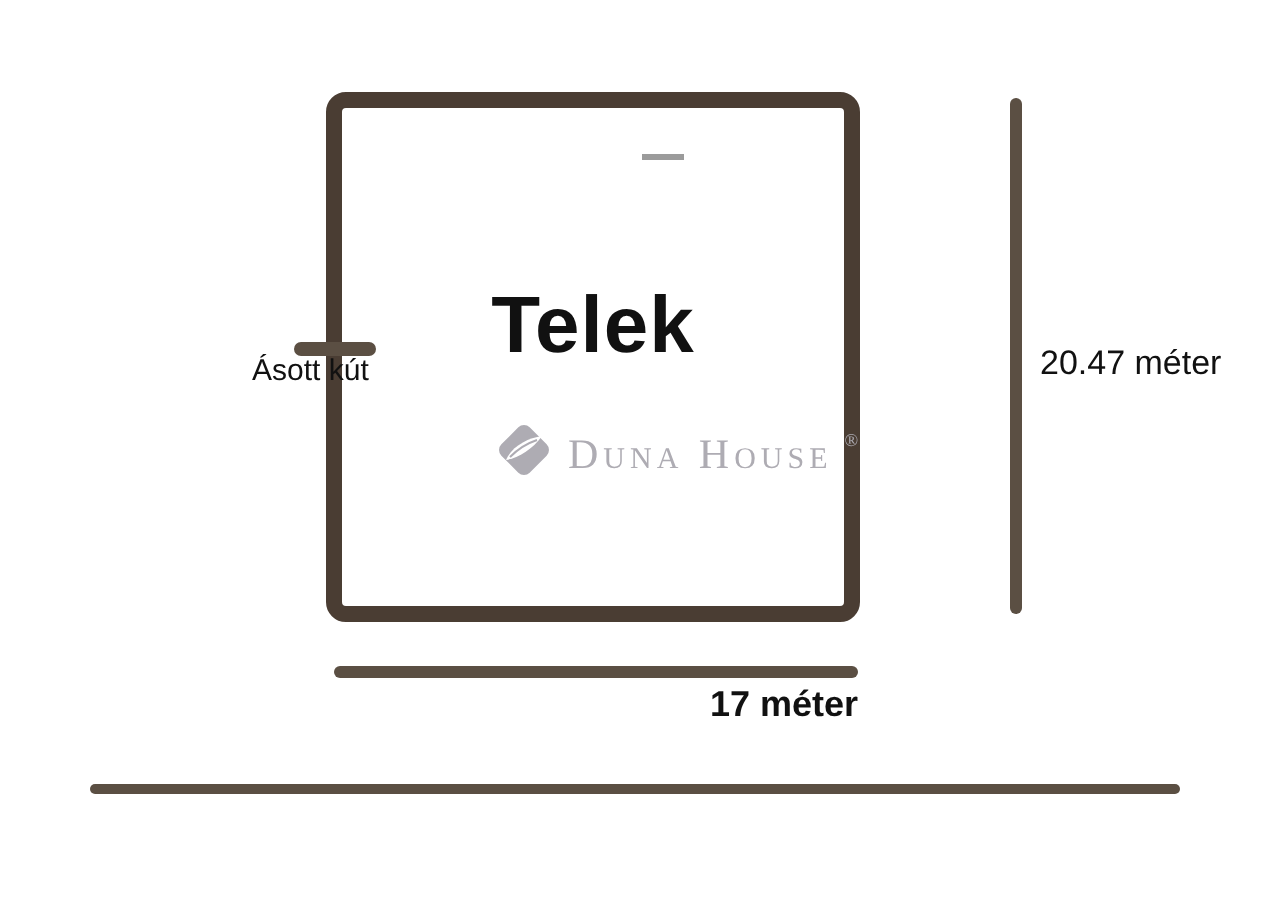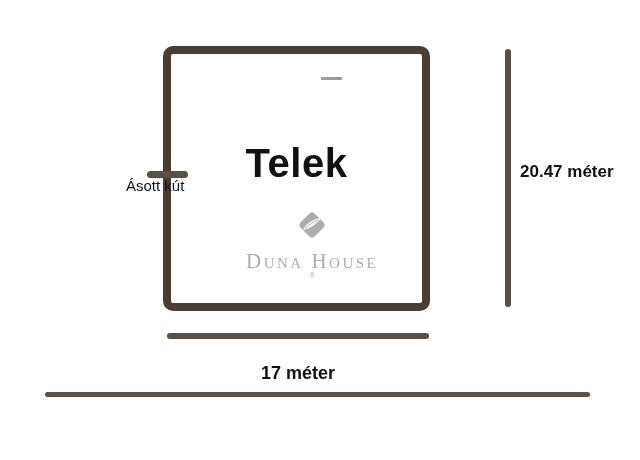--- a/index.html
+++ b/index.html
@@ -49,21 +49,20 @@
     color: var(--text, #111111);
   }
   
   .watermark {
     position: absolute;
     left: 246px;
     top: 209px;
     display: flex;
     align-items: center;
     gap: 6px;
-    flex-direction: column;
   }
   .watermark-text {
     font-family: "Liberation Serif", serif;
     font-variant: small-caps;
     font-size: 21px;
     letter-spacing: 2.5px;
     color: var(--watermark, #aeacb3);
     line-height: 1;
     white-space: nowrap;
   }
@@ -101,46 +100,45 @@
     left: 505px;
     top: 49px;
     width: 6px;
     height: 258px;
     border-radius: 3px;
     background: var(--line, #5b4f43);
   }
   .height-label {
     position: absolute;
     left: 520px;
-    top: 162px;
+    top: 172px;
     font-size: 17px;
-    font-weight: bold;
+    font-weight: normal;
     color: var(--text, #111111);
     white-space: nowrap;
   }
   
   .h-dim-line {
     position: absolute;
     left: 167px;
     top: 333px;
     width: 262px;
     height: 6px;
     border-radius: 3px;
     background: var(--line, #5b4f43);
   }
   .width-label {
     position: absolute;
     left: 167px;
     top: 342px;
     width: 262px;
-    text-align: center;
+    text-align: right;
     font-size: 18px;
     font-weight: bold;
     color: var(--text, #111111);
-    margin-top: 21px;
   }
   
   .street-line {
     position: absolute;
     left: 45px;
     top: 392px;
     width: 545px;
     height: 5px;
     border-radius: 3px;
     background: var(--line, #5b4f43);

